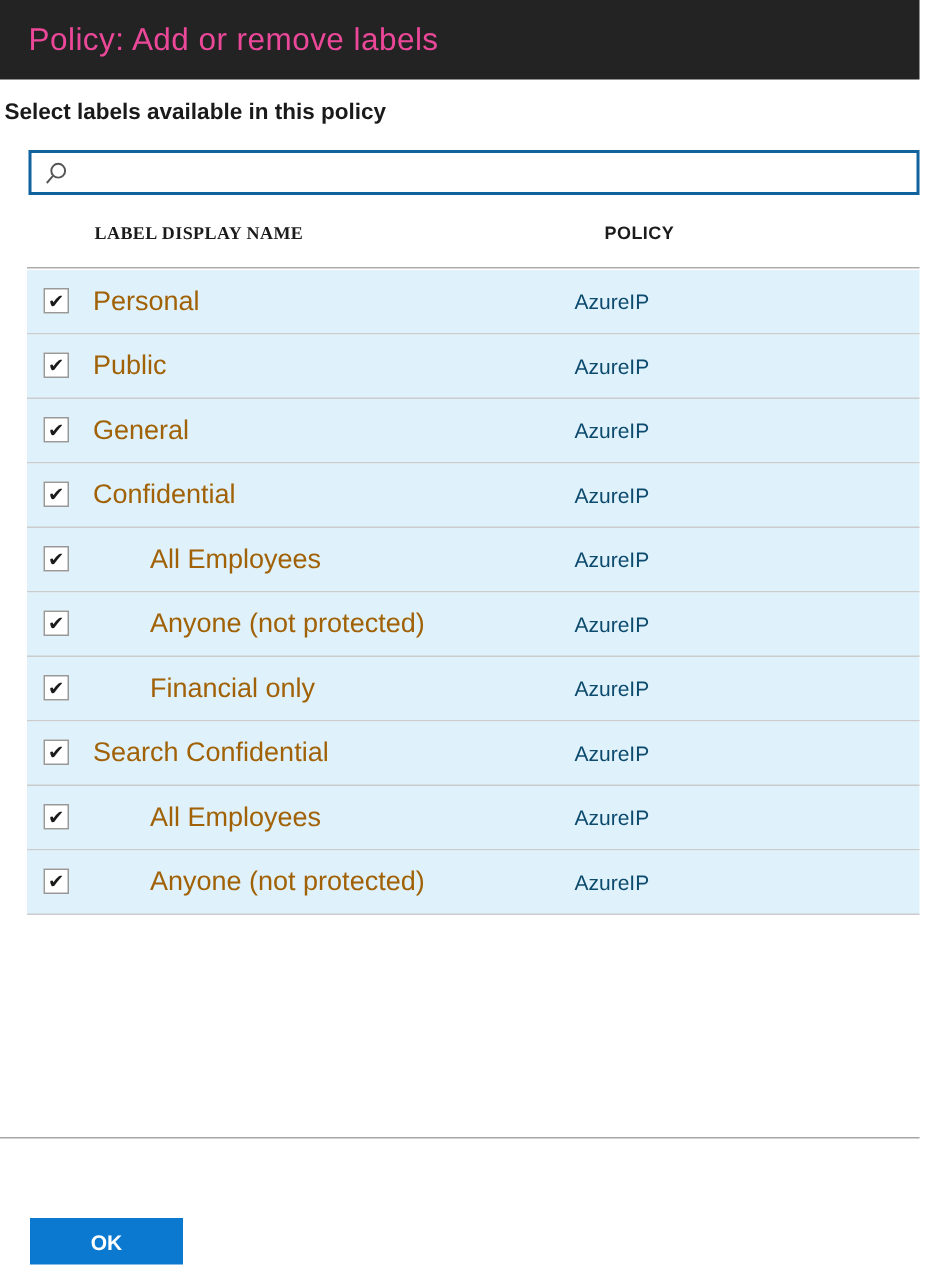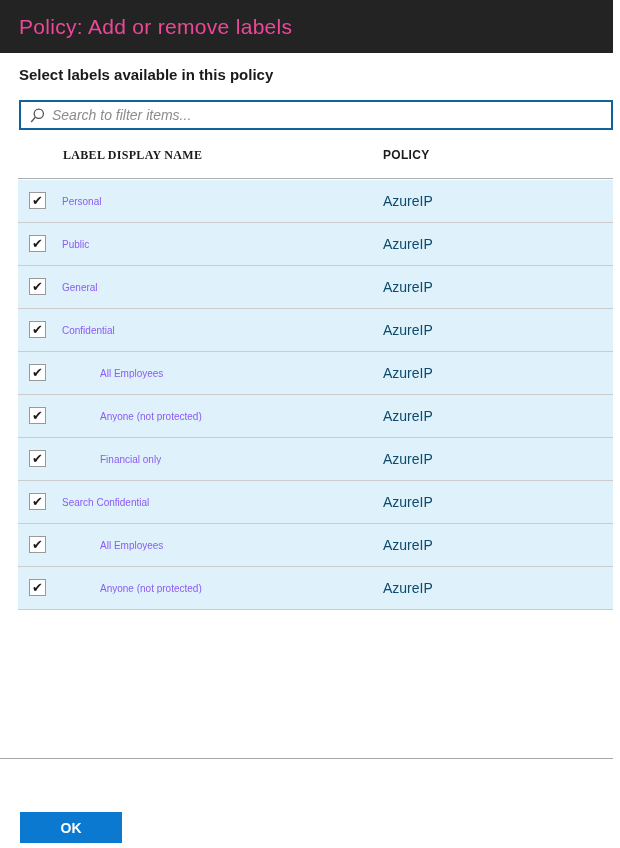--- a/index.html
+++ b/index.html
@@ -23,21 +23,21 @@
     color: #ec4899;
     font-size: 21px;
     font-weight: 300;
     padding-left: 19px;
     letter-spacing: 0.3px;
     white-space: nowrap;
   }
 
   
   .section-heading {
-    position: absolute; left: 19px; top: 66px;
+    position: absolute; left: 3px; top: 66px;
     font-size: 15px; font-weight: bold; color: #1a1a1a;
     white-space: nowrap;
   }
 
   
   .search-box {
     position: absolute; left: 19px; top: 100px;
     width: 594px; height: 30px;
     border: 2px solid #11639e;
     background: #ffffff;
@@ -58,21 +58,21 @@
     position: absolute; left: 18px; top: 147px;
     width: 595px; height: 32px;
     border-bottom: 1px solid #adadad;
   }
   .col-header {
     position: absolute; top: 1px;
     font-size: 12px; font-weight: bold; color: #1b1b1b;
     letter-spacing: 0.3px; white-space: nowrap;
   }
   .col-header.col-label  { left: 45px; font-family: Liberation Serif, serif; }
-  .col-header.col-policy { left: 365px; }
+  .col-header.col-policy { left: 385px; }
 
   
   .table-body {
     position: absolute; left: 18px; top: 180px;
     width: 595px;
   }
   .row {
     position: relative;
     height: 43px;
     border-bottom: 1px solid #cccccc;
@@ -85,21 +85,21 @@
     width: 17px; height: 17px;
     margin-top: -9px;
     background: #ffffff;
     border: 1px solid #999999;
     display: flex; align-items: center; justify-content: center;
     font-size: 13px; line-height: 1; color: #1a1a1a;
   }
   .row-label {
     position: absolute; left: 44px; top: 50%;
     transform: translateY(-50%);
-    font-size: 10px; color: #8b5cf6;
+    font-size: 18px; color: #a16207;
     white-space: nowrap; overflow: hidden;
     max-width: 320px;
   }
   .row.indent .row-label { left: 82px; max-width: 286px; }
   .row-policy {
     position: absolute; left: 365px; top: 50%;
     transform: translateY(-50%);
     font-size: 14px; color: #0c4a6e;
     white-space: nowrap;
   }
@@ -133,21 +133,20 @@
 
 <div class="section-heading">Select labels available in this policy</div>
 
 <div class="search-box">
   <span class="search-icon">
     <svg width="17" height="17" viewBox="0 0 17 17">
       <circle cx="9.8" cy="6.8" r="4.6" fill="none" stroke="#555555" stroke-width="1.3"></circle>
       <line x1="6.3" y1="10.3" x2="2.2" y2="15" stroke="#555555" stroke-width="1.3"></line>
     </svg>
   </span>
-  <input class="search-input" type="text" placeholder="Search to filter items..." style="">
 </div>
 
 <div class="table-header">
   <span class="col-header col-label">LABEL DISPLAY NAME</span>
   <span class="col-header col-policy">POLICY</span>
 </div>
 
 <div class="table-body">
     <div class="row checked">
     <span class="row-checkbox">✔</span>

